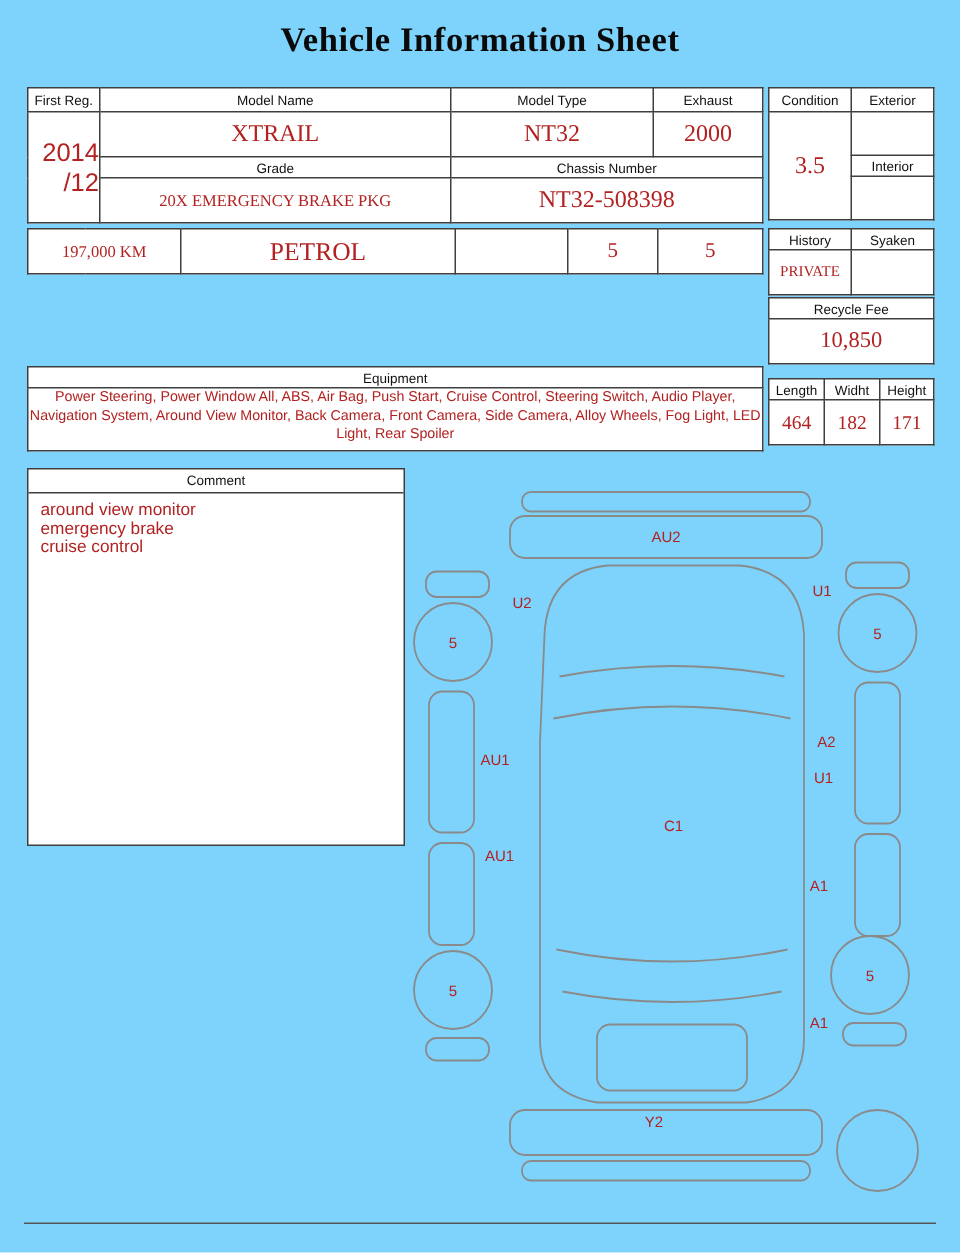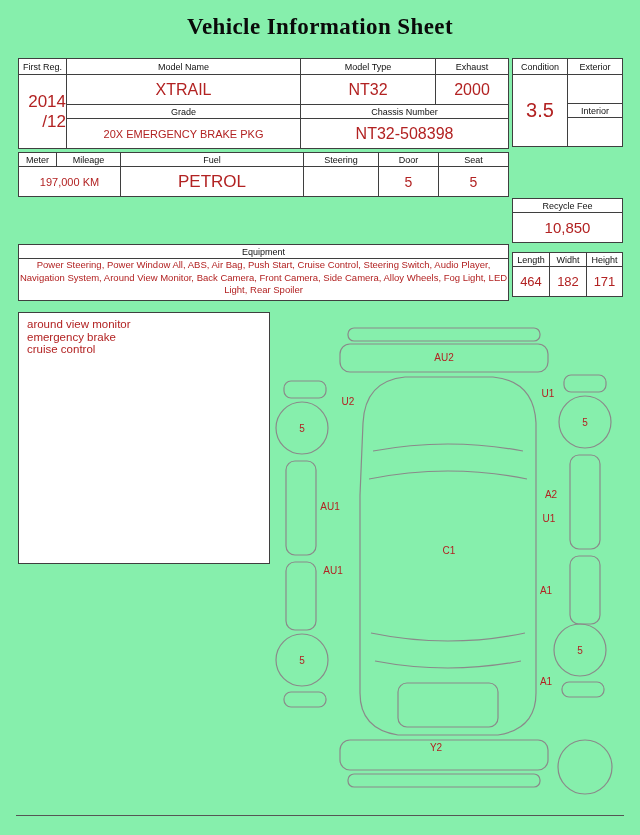--- a/index.html
+++ b/index.html
@@ -1,27 +1,27 @@
 <!DOCTYPE html>
 <html><head>
 <meta charset="utf-8">
 <style>
   :root{ --red:#b22222; --bd:#3f3f3f; }
   html,body{margin:0;padding:0;background:#ffffff;}
-  .page{position:relative;width:640px;height:835px;background:#86efac;
+  .page{position:relative;width:640px;height:835px;background:#7dd3fc;
         font-family:"Liberation Sans",sans-serif;overflow:hidden;}
   .title{position:absolute;top:14px;left:0;width:100%;text-align:center;
          font-family:"Liberation Serif",serif;font-size:23px;font-weight:600;
          color:#0a0a0a;letter-spacing:.4px;}
   table.t{position:absolute;border-collapse:collapse;table-layout:fixed;background:#fff;}
   .t th,.t td{border:1px solid var(--bd);padding:0;overflow:hidden;}
   .hdr{font-size:9px;font-weight:400;color:#111;text-align:center;vertical-align:middle;white-space:nowrap;}
-  .val{color:var(--red);text-align:center;vertical-align:middle;white-space:nowrap;font-size:16px;}
+  .val{color:var(--red);text-align:center;vertical-align:middle;white-space:nowrap;font-size:16px;font-family:Liberation Serif, serif;}
   .fs10{font-size:10px}.fs11{font-size:11px}.fs13{font-size:13px}.fs14{font-size:14px}
-  .fs15{font-size:15px}.fs17{font-size:17px}.fs20{font-size:20px}
+  .fs15{font-size:15px}.fs17{font-size:17px}.fs20{font-size:16px}
   .firstreg{color:var(--red);font-size:17px;text-align:right;vertical-align:middle;
             padding-left:4px;white-space:pre-line;line-height:1.15;}
   .equipcell{color:var(--red);font-size:9.5px;line-height:12.5px;text-align:center;
              vertical-align:top;padding:2px 4px;white-space:normal;}
   .box{position:absolute;border:1px solid var(--bd);background:#fff;}
   .bhead{height:13px;border-bottom:1px solid var(--bd);text-align:center;
          font-size:9px;padding-top:2px;color:#111;}
   .btext{padding:5px 8px;color:var(--red);font-size:11.5px;line-height:12.5px;white-space:pre-line;}
   .diagram{position:absolute;left:270px;top:315px;width:360px;height:500px;}
   .diagram svg{display:block;}
@@ -95,28 +95,20 @@
   <table class="t" style="left:18px;top:152px;width:490px">
     <colgroup>
         <col style="width:38px">
         <col style="width:64px">
         <col style="width:183px">
         <col style="width:75px">
         <col style="width:60px">
         <col style="width:70px">
       </colgroup>
     <tbody>
-        <tr style="height:14px">
-      <th class="hdr">Meter</th>
-      <th class="hdr">Mileage</th>
-      <th class="hdr">Fuel</th>
-      <th class="hdr">Steering</th>
-      <th class="hdr">Door</th>
-      <th class="hdr">Seat</th>
-    </tr>
     <tr style="height:30px">
       <td colspan="2" class="val fs11">197,000 KM</td>
       <td class="val fs17">PETROL</td>
       <td></td>
       <td class="val fs14">5</td>
       <td class="val fs14">5</td>
     </tr>
   </tbody>
     </table>
 
@@ -140,20 +132,36 @@
     <tbody>
         <tr style="height:14px">
       <th class="hdr">Equipment</th>
     </tr>
     <tr style="height:42px">
       <td class="equipcell">Power Steering, Power Window All, ABS, Air Bag, Push Start, Cruise Control, Steering Switch, Audio Player, Navigation System, Around View Monitor, Back Camera, Front Camera, Side Camera, Alloy Wheels, Fog Light, LED Light, Rear Spoiler</td>
     </tr>
   </tbody>
     </table>
 
+  <table class="t" style="left:512px;top:152px;width:110px">
+    <colgroup>
+        <col style="width:55px">
+        <col style="width:55px">
+      </colgroup>
+    <tbody>
+        <tr style="height:14px">
+      <th class="hdr">History</th>
+      <th class="hdr">Syaken</th>
+    </tr>
+    <tr style="height:30px">
+      <td class="val fs10">PRIVATE</td>
+      <td></td>
+    </tr>
+  </tbody>
+    </table>
 
   <table class="t" style="left:512px;top:198px;width:110px">
     <colgroup>
         <col style="width:110px">
       </colgroup>
     <tbody>
         <tr style="height:14px">
       <th class="hdr">Recycle Fee</th>
     </tr>
     <tr style="height:30px">
@@ -176,20 +184,21 @@
     </tr>
     <tr style="height:30px">
       <td class="val fs13">464</td>
       <td class="val fs13">182</td>
       <td class="val fs13">171</td>
     </tr>
   </tbody>
     </table>
 
   <div class="box" style="left:18px;top:312px;width:250px;height:250px">
+    <div class="bhead">Comment</div>
     <div class="btext">around view monitor
 emergency brake
 cruise control</div>
   </div>
 
 
   <div class="diagram">
     <svg width="360" height="500" viewBox="0 0 360 500">
       <g stroke="#8a8a8a" fill="none" stroke-width="1.2">
 

